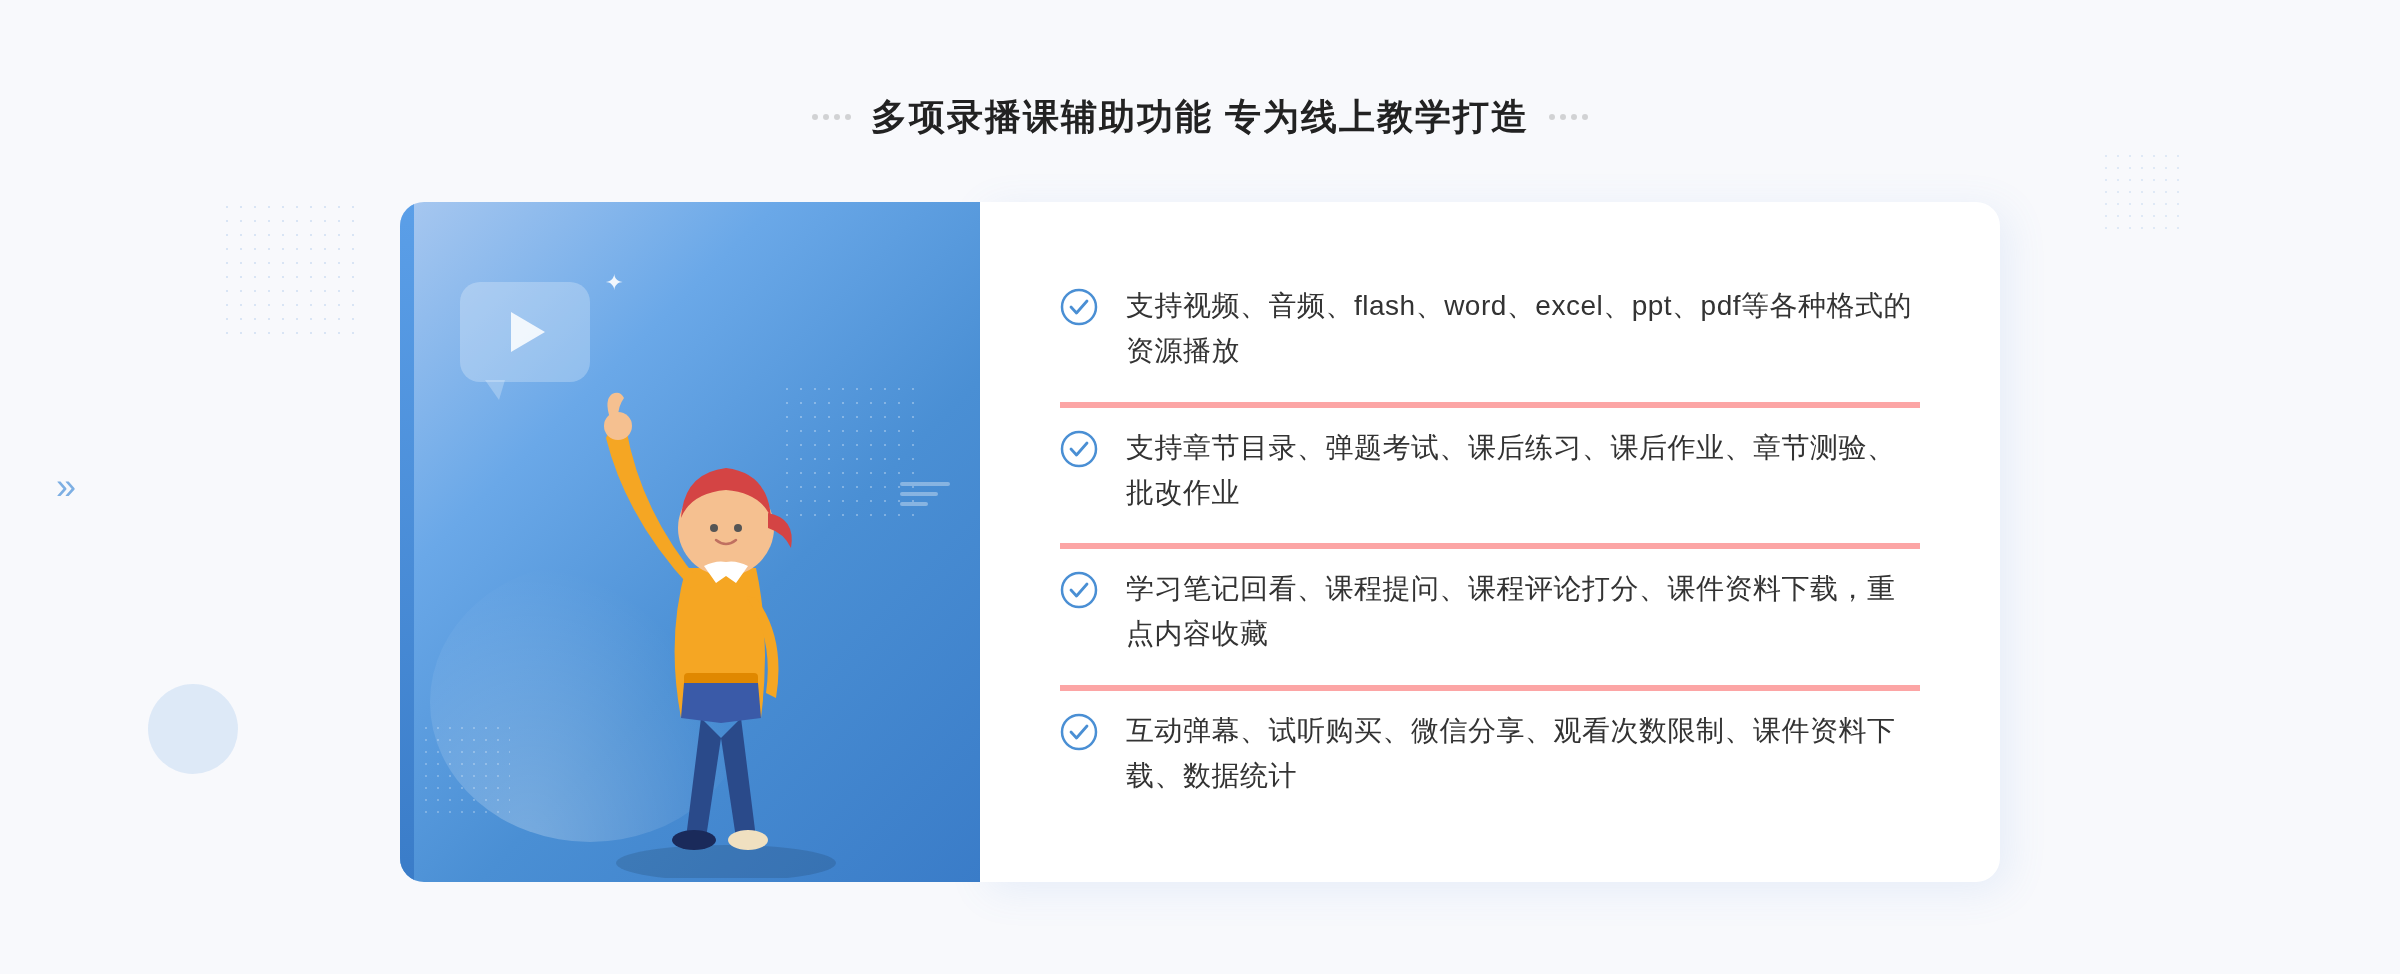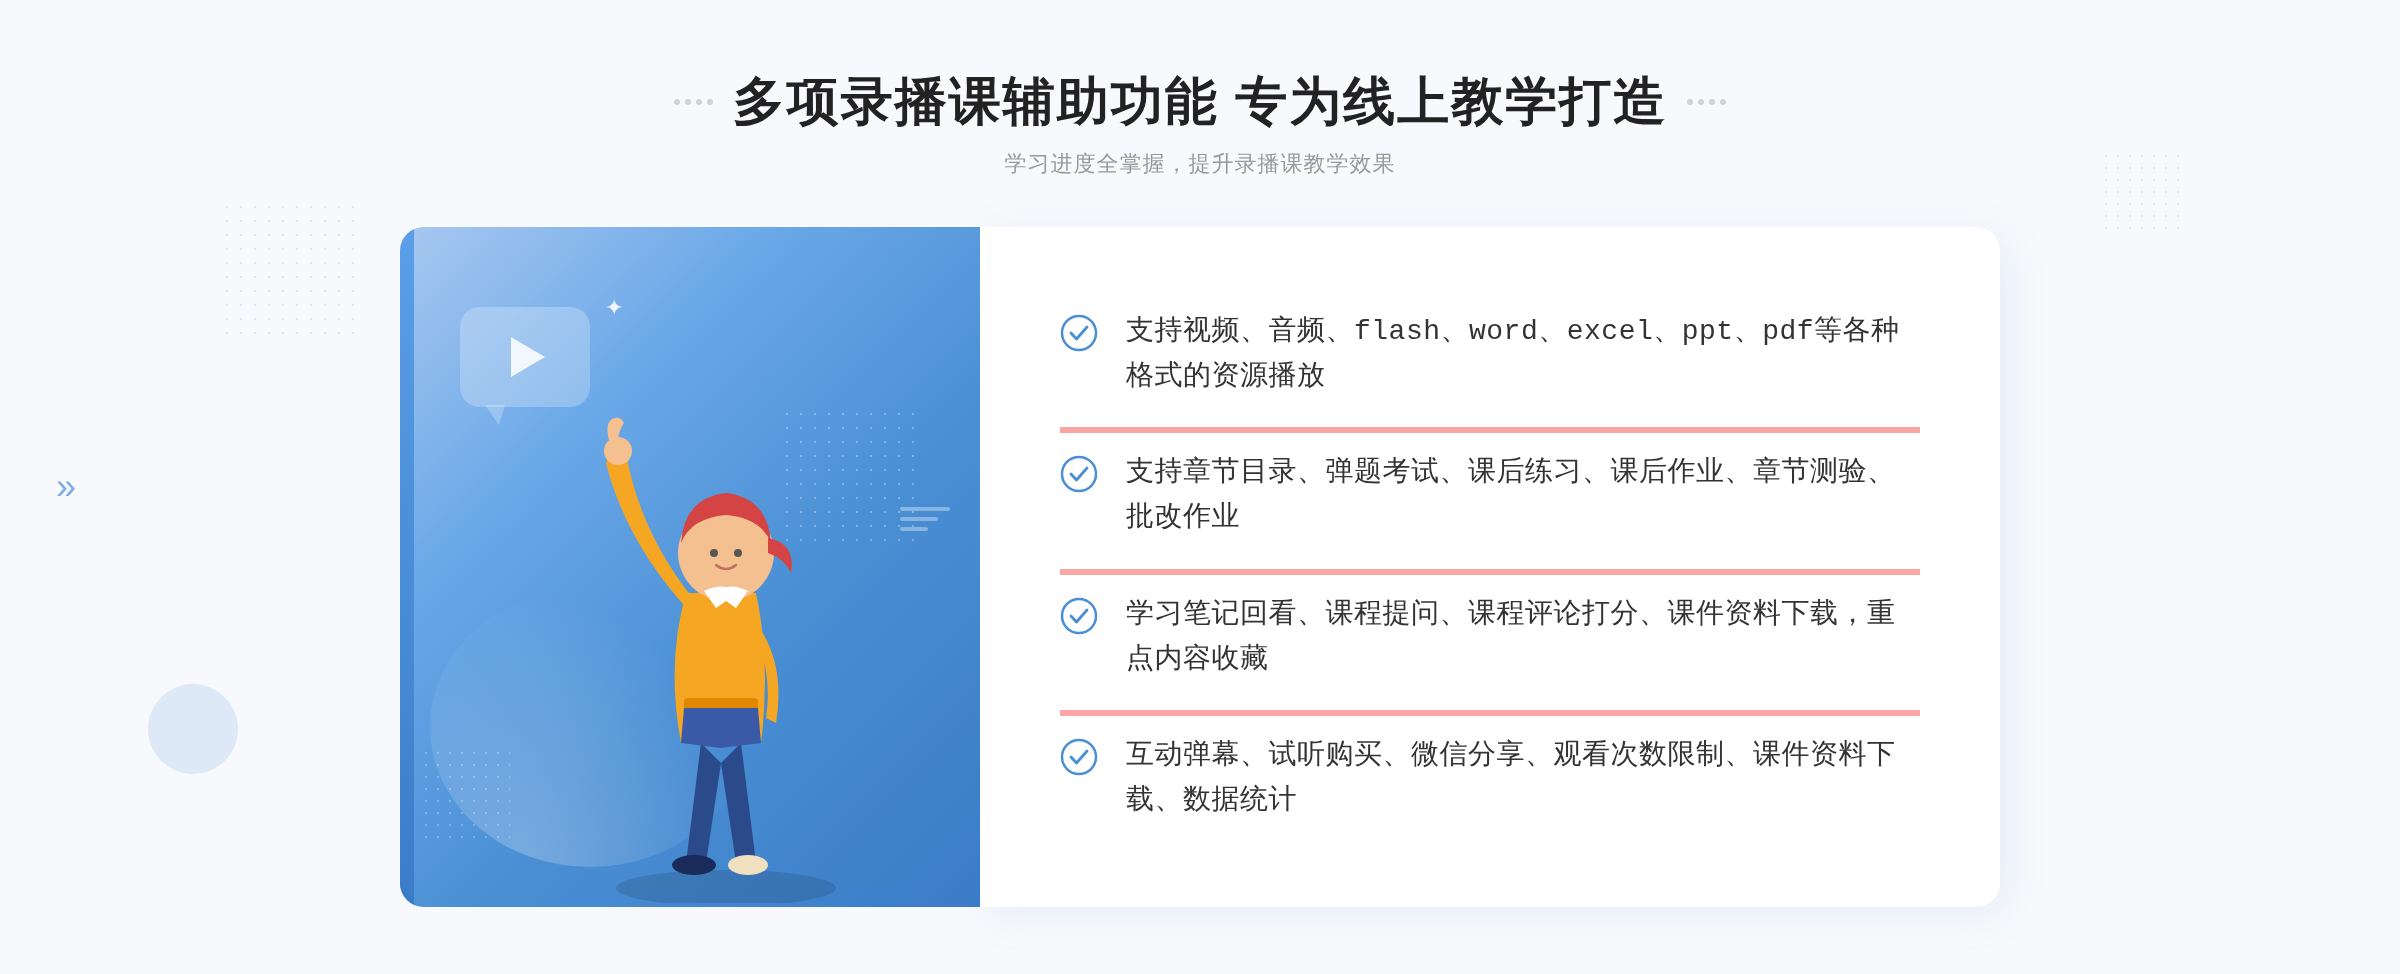--- a/index.html
+++ b/index.html
@@ -108,21 +108,21 @@
 
     .header-dots span {
       display: inline-block;
       width: 6px;
       height: 6px;
       border-radius: 50%;
       background: #999;
     }
 
     .header-title {
-      font-size: 52px;
+      font-size: 36px;
       font-weight: 600;
       color: #222;
       letter-spacing: 2px;
     }
 
     .header-subtitle {
       font-size: 22px;
       color: #999;
       margin-top: 12px;
       font-weight: 400;
@@ -300,21 +300,20 @@
       width: 38px;
       height: 38px;
     }
 
     .feature-text {
       font-size: 28px;
       color: #333;
       line-height: 1.6;
       font-weight: 400;
       letter-spacing: 0.5px;
-      font-family: Liberation Mono, monospace;
     }
 
     .content-wrapper {
       position: relative;
       z-index: 1;
       display: flex;
       flex-direction: column;
       align-items: center;
     }
   </style>
@@ -340,21 +339,20 @@
             <span></span>
         </div>
         <h1 class="header-title">多项录播课辅助功能 专为线上教学打造</h1>
         <div class="header-dots">
           <span></span>
             <span></span>
             <span></span>
             <span></span>
         </div>
       </div>
-      <p class="header-subtitle">学习进度全掌握，提升录播课教学效果</p>
     </div>
 
     <div class="main-content">
 
       <div class="illustration-panel">
         <div class="accent-bar"></div>
 
         <div class="play-area">
           <div class="speech-bubble">
             <div class="play-icon"></div>

